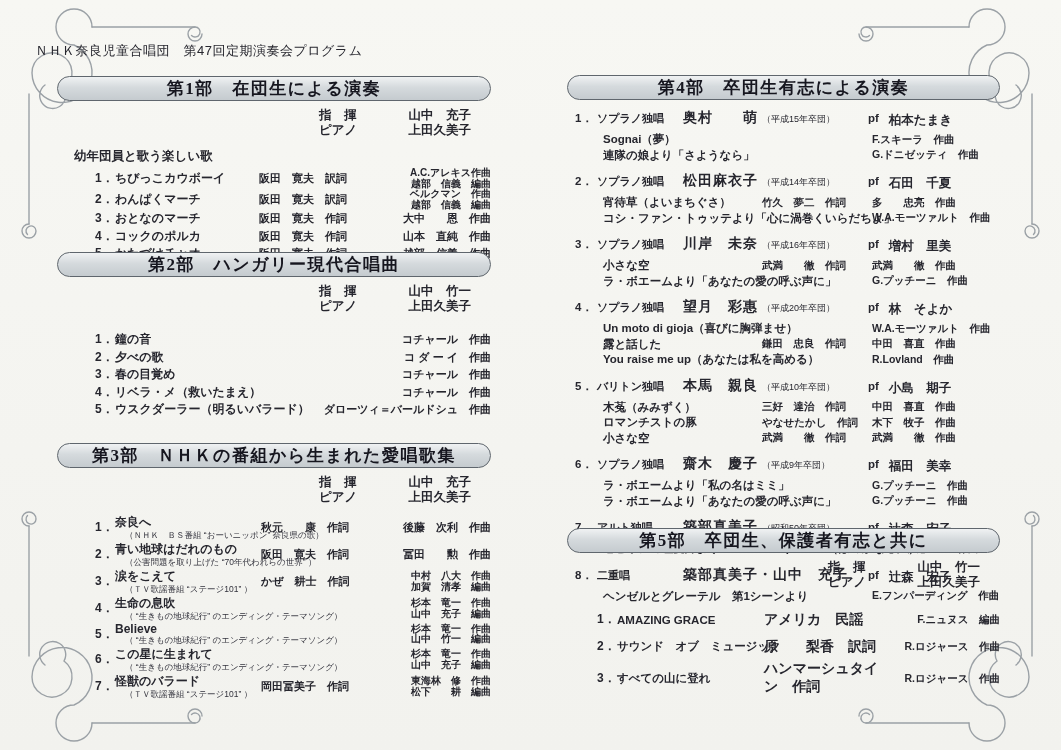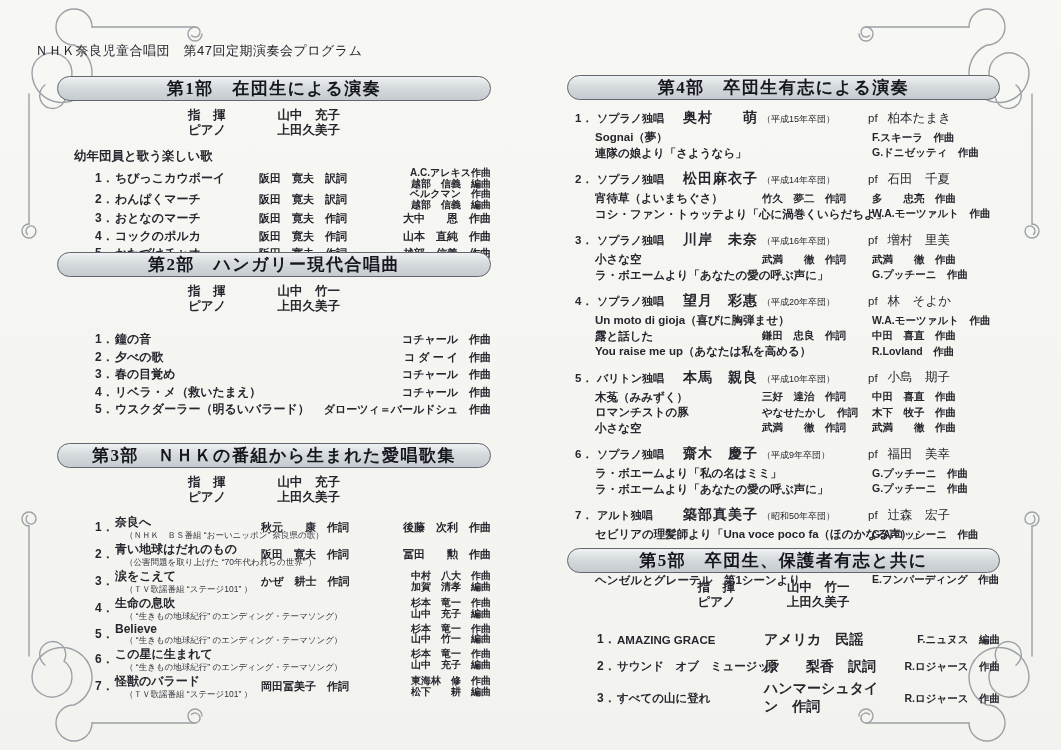--- a/index.html
+++ b/index.html
@@ -19,30 +19,30 @@
   .booklet-title { position:absolute; left:35px; top:42px; font-size:13px; font-weight:normal; letter-spacing:.5px; }
 
   .page { position:absolute; }
   #page-left  { left:57px;  top:76px; width:434px; }
   #page-right { left:567px; top:75px; width:433px; }
   .chunk { position:absolute; left:0; right:0; }
   #sec-part1 { top:0; }
   #sec-part2 { top:176px; }
   #sec-part3 { top:367px; }
   #part4-wrap { top:0; }
-  #part5-wrap { top:473px; }
+  #part5-wrap { top:453px; }
 
   .section-bar {
     height:25px; box-sizing:border-box; border:1px solid #5f666d; border-radius:13px;
     background:linear-gradient(180deg,#f0f2f3 0%,#d5dadd 45%,#c5cbcf 100%);
     display:flex; align-items:center; justify-content:center;
     font-family:"Liberation Serif","DejaVu Serif",serif; font-weight:bold; font-size:17px;
     color:#16161f; letter-spacing:1.5px;
   }
-  .staff { display:flex; flex-direction:column; align-items:center; margin:7px 20px 0 0; }
+  .staff { display:flex; flex-direction:column; align-items:flex-end; margin:7px 20px 0 0; }
   .staff-row { display:flex; justify-content:space-between; width:152px; font-weight:bold; font-size:12.5px; line-height:15px; }
 
   .group-heading { margin:10px 0 3px 17px; font-weight:bold; font-size:12.5px; }
 
   .rows { margin-top:3px; }
   .row { display:flex; align-items:center; margin-left:38px; min-height:17.5px; }
   .row .no { width:20px; flex:none; font-weight:bold; font-size:12px; }
   .row .twrap { flex:1; min-width:0; }
   .row .title { font-weight:bold; font-size:12px; white-space:nowrap; }
   .row .note { font-size:8.5px; line-height:9px; margin:0 0 1px 10px; white-space:nowrap; color:#32323c; }
@@ -57,24 +57,24 @@
   .sec-part3 .row { min-height:23.5px; }
   .sec-part3 .mid { width:110px; }
 
   .performers { margin-top:2px; }
   .performer { margin:9px 0 0 8px; }
   .pheader { display:flex; align-items:baseline; }
   .pheader .no { width:22px; flex:none; font-weight:bold; font-size:11.5px; }
   .pheader .voice { width:86px; flex:none; font-weight:bold; font-size:11px; }
   .pheader .pname { font-weight:bold; font-size:14px; letter-spacing:1px; white-space:nowrap; }
   .pheader .pyear { font-size:9px; margin-left:4px; white-space:nowrap; }
-  .pheader .pfgroup { margin-left:auto; width:132px; flex:none; display:flex; font-weight:normal; align-items:center; }
+  .pheader .pfgroup { margin-left:auto; width:132px; flex:none; display:flex; font-weight:bold; align-items:flex-start; }
   .pf-label { font-size:11.5px; margin-right:10px; }
   .pf-name { font-size:12.5px; white-space:nowrap; }
-  .songs { margin:3px 0 0 20px; }
+  .songs { margin:3px 0 0 28px; }
   .songrow { display:flex; align-items:center; min-height:15.5px; }
   .stitle { flex:1; min-width:0; font-weight:bold; font-size:11.5px; white-space:nowrap; }
   .smid { flex:none; width:110px; font-weight:bold; font-size:10.5px; white-space:nowrap; }
   .sright { flex:none; width:128px; font-weight:bold; font-size:10.5px; white-space:nowrap; }
 
   .sec-part5 .rows { margin-top:16px; }
   .sec-part5 .row { min-height:27px; margin-left:30px; }
   .sec-part5 .title { font-size:11.5px; }
   .sec-part5 .mid { width:118px; font-size:14px; }
   .sec-part5 .rightcol { width:118px; }

